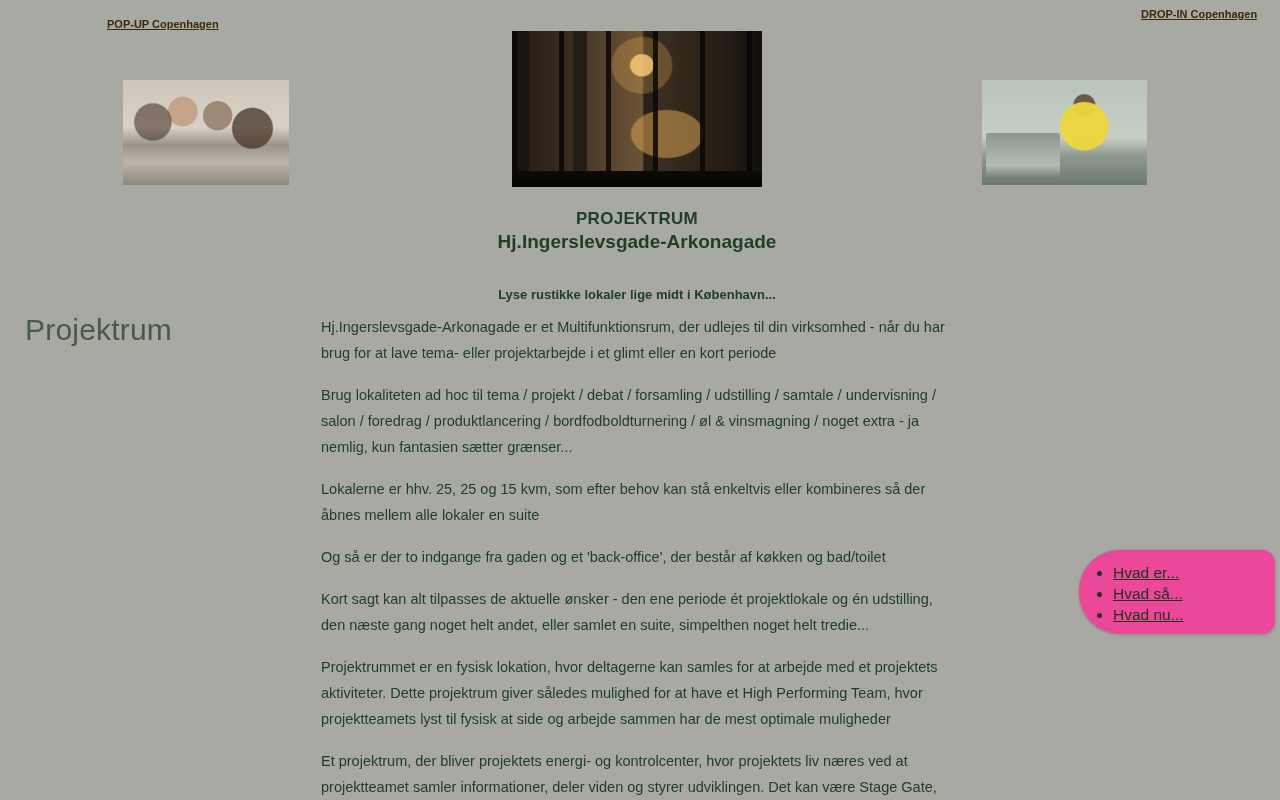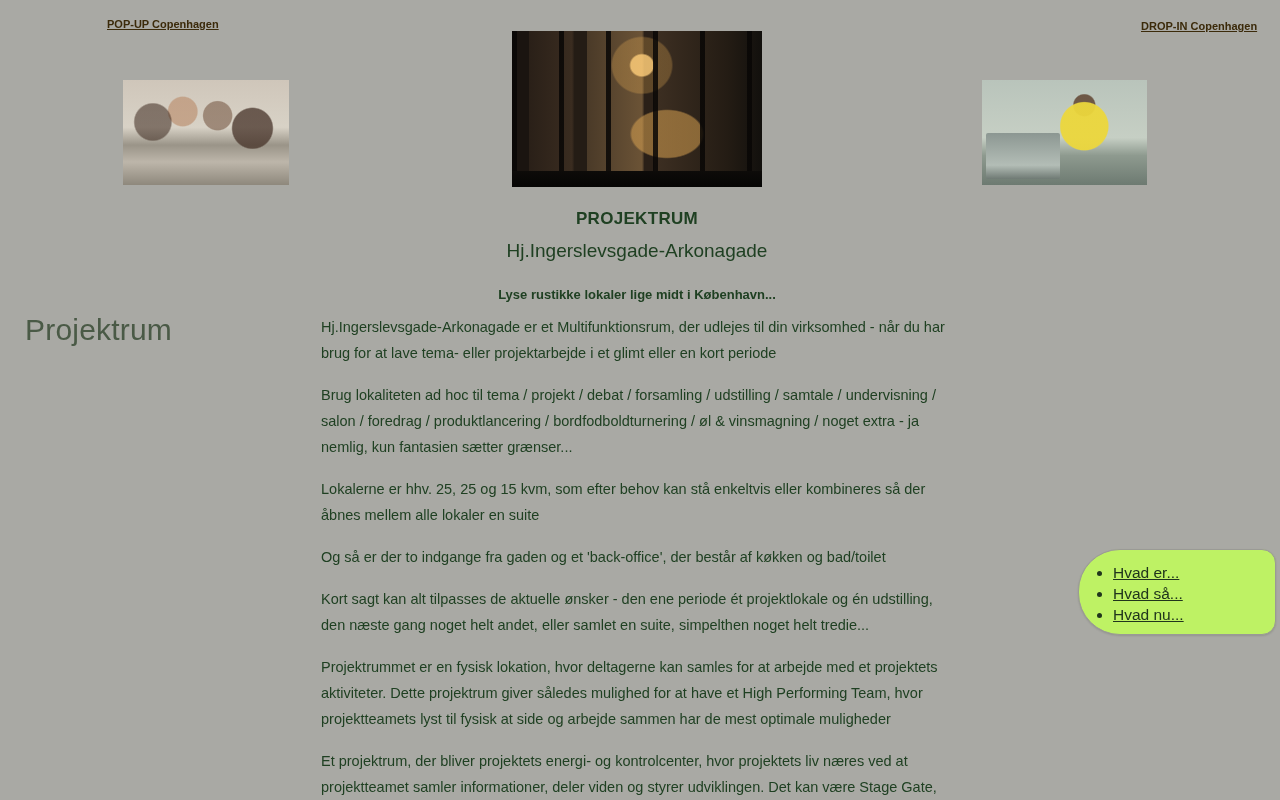--- a/index.html
+++ b/index.html
@@ -21,21 +21,21 @@
     position: absolute;
     font-size: 11px;
     font-weight: bold;
     color: #3b2a0a;
     text-decoration: underline;
     white-space: nowrap;
     cursor: pointer;
     padding-left: 41px;
   }
   #popup-link { left: 66px; top: 18px; }
-  #dropin-link { left: 1100px; top: 20px; }
+  #dropin-link { left: 1100px; top: 8px; }
 
   
   .photo {
     position: absolute;
     overflow: hidden;
     background: #6b6b63;
   }
   #photo-left {
     left: 123px; top: 80px; width: 166px; height: 105px;
   }
@@ -99,21 +99,21 @@
 
   
   .center-head {
     position: absolute;
     width: 640px;
     left: 317px;
     text-align: center;
     color: #1f4022;
   }
   #title-1 { top: 209px; font-size: 17px; font-weight: bold; letter-spacing: 0.3px; }
-  #title-2 { top: 240px; font-size: 19px; font-weight: normal; }
+  #title-2 { top: 231px; font-size: 19px; font-weight: bold; }
   #title-3 { top: 287px; font-size: 13px; font-weight: bold; }
 
   
   #body-col {
     position: absolute;
     left: 321px;
     top: 314px;
     width: 632px;
     font-size: 14.5px;
     line-height: 26px;
@@ -148,21 +148,21 @@
     cursor: pointer;
   }
 
   
   #bubble {
     position: absolute;
     left: 1078px;
     top: 549px;
     width: 196px;
     height: 84px;
-    background: #bef264;
+    background: #ec4899;
     border: 1px solid #9a9a95;
     border-radius: 42px 14px 14px 42px;
     box-shadow: 0 1px 2px rgba(0,0,0,0.12);
   }
   #bubble ul {
     margin: 0;
     padding: 12px 0 0 34px;
     list-style: disc;
     color: #20351c;
   }

